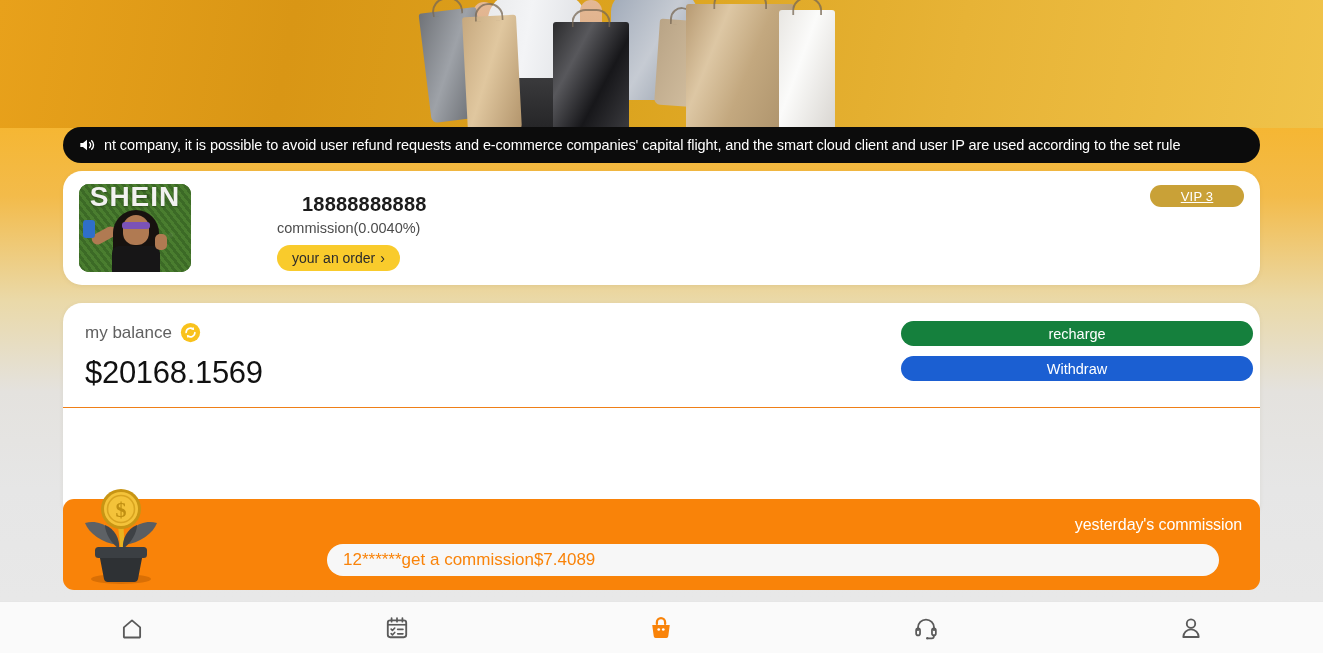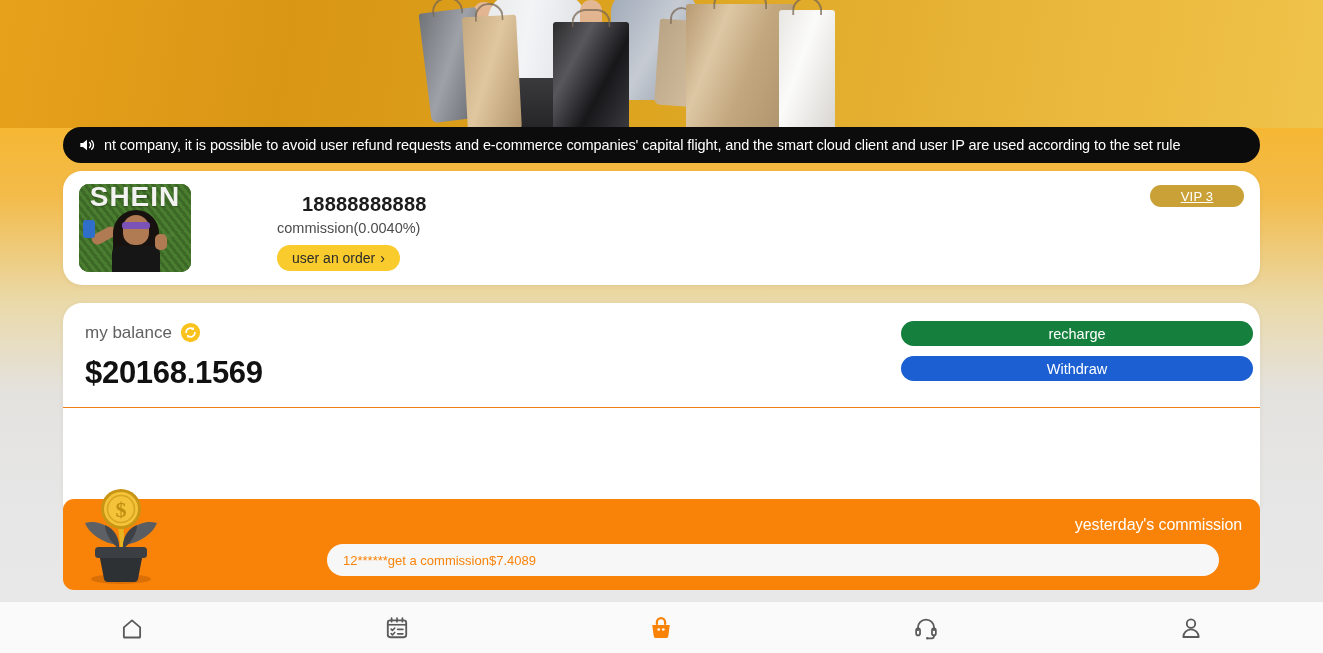--- a/index.html
+++ b/index.html
@@ -289,21 +289,21 @@
     gap: 8px;
   }
   .refresh-icon {
     display: block;
     width: 21px; height: 21px;
   }
   .bal-amount {
     position: absolute;
     left: 22px; top: 52px;
     font-size: 31px;
-    font-weight: bold;
+    font-weight: normal;
     color: #111111;
     letter-spacing: -.3px;
   }
   .btn-recharge, .btn-withdraw {
     position: absolute;
     left: 838px;
     width: 352px;
     height: 25px;
     border: none;
     border-radius: 13px;
@@ -368,21 +368,21 @@
     left: 264px; top: 45px;
     width: 892px; height: 32px;
     background: #f7f7f7;
     border-radius: 16px;
     display: flex;
     align-items: center;
     padding-left: 16px;
     overflow: hidden;
   }
   .yb-pill-text {
-    font-size: 13px;
+    font-size: 17px;
     color: #f98309;
     white-space: nowrap;
   }
 
   
   .bottom-nav {
     position: absolute;
     left: 0; bottom: 0;
     width: 1323px; height: 52px;
     background: #fafafa;
@@ -439,21 +439,21 @@
     <div class="av-face"></div>
     <div class="av-glasses"></div>
     <div class="av-body"></div>
     <div class="av-hand"></div>
   </div>
 
   <div class="profile-phone">18888888888</div>
   <div class="profile-commission">commission(0.0040%)</div>
 
   <button class="grab-btn">
-    <span>user an order</span>
+    <span>your an order</span>
     <span class="grab-chev">›</span>
   </button>
 
   <div class="vip-badge">VIP 3</div>
 </div>
 
 <div class="card balance-card">
 
   <div class="bal-label">
     <span>my balance</span>

